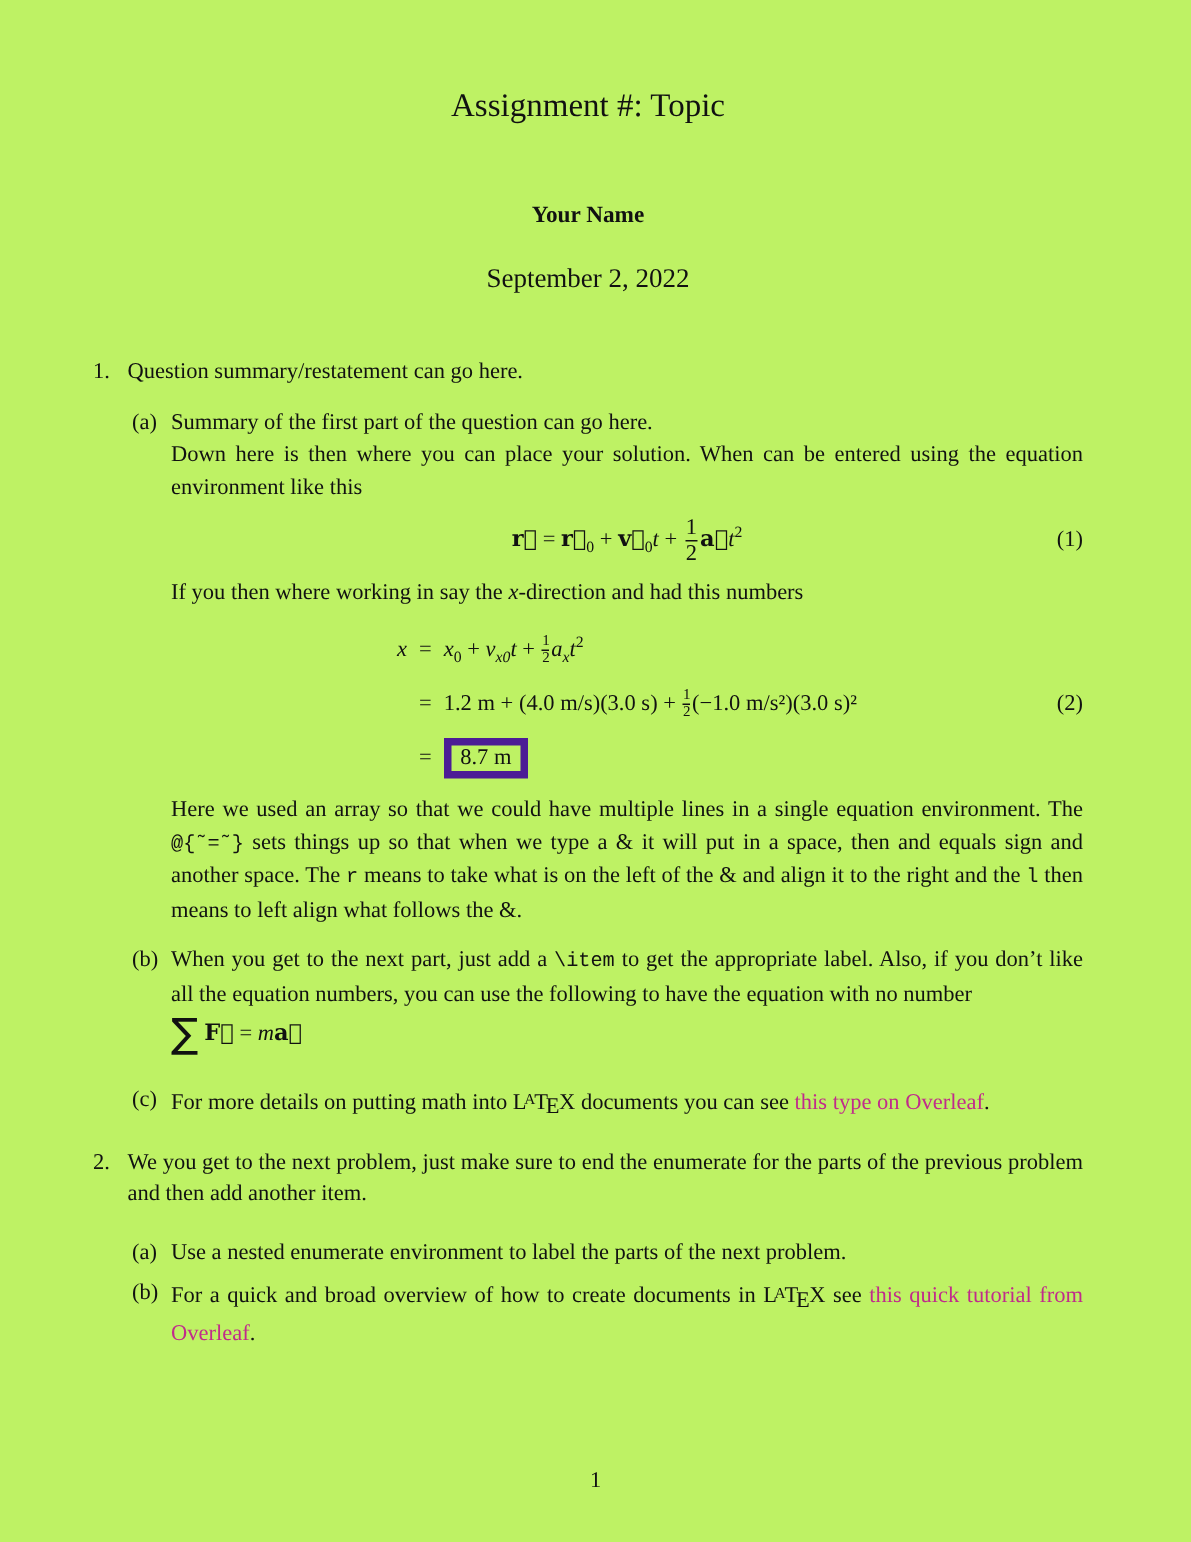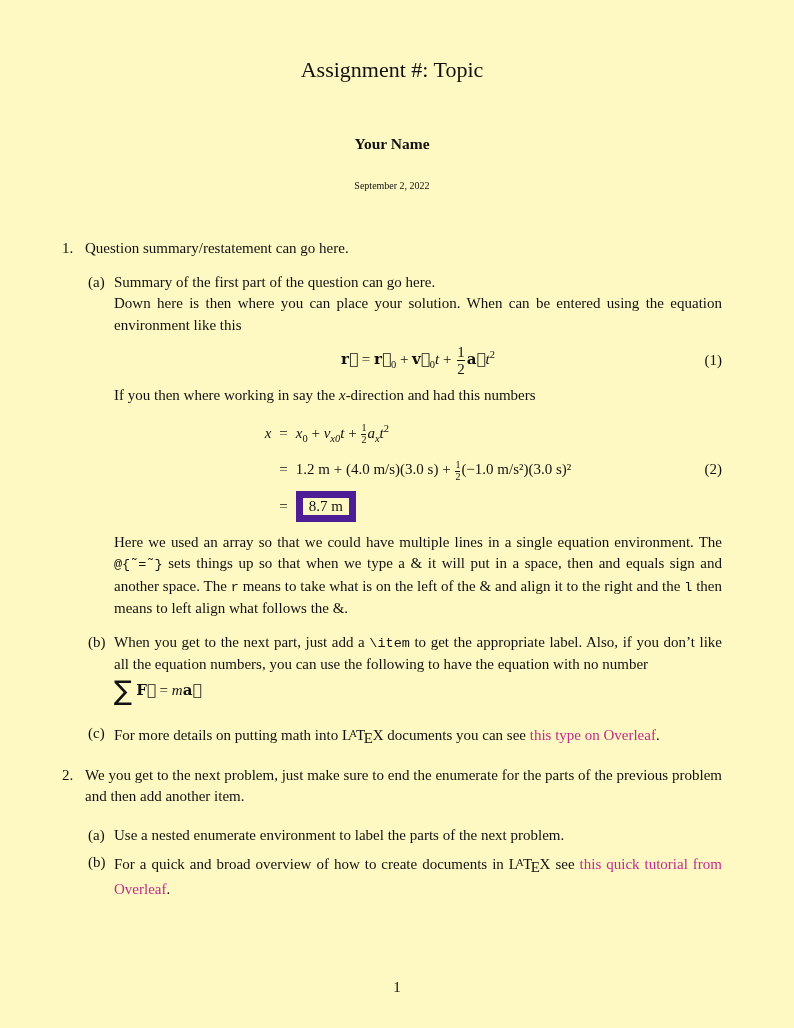--- a/index.html
+++ b/index.html
@@ -1,23 +1,23 @@
 <!DOCTYPE html>
 <html><head>
 <meta charset="utf-8">
 <style>
   html,body{margin:0;padding:0;background:#ffffff;}
   .page{
-    width:794px;height:1028px;background:#fef9c3;position:relative;
+    width:794px;height:1028px;background:#bef264;position:relative;
     font-family:"Liberation Serif",serif;font-size:15px;line-height:21.5px;color:#111;
     box-sizing:border-box;padding:56px 72px 0 62px;overflow:hidden;
   }
   .title{text-align:center;font-size:22px;line-height:28px;}
   .author{text-align:center;margin-top:49px;font-size:15.5px;font-weight:bold;}
-  .date{text-align:center;margin-top:20px;font-size:10px;}
+  .date{text-align:center;margin-top:20px;font-size:18px;}
   .enum-top{margin-top:42px;}
   .item{display:flex;margin-bottom:15px;}
   .inum{width:23px;flex:none;}
   .ibody{flex:1;min-width:0;}
   .part{display:flex;margin-top:12px;}
   .plabel{flex:none;width:26px;margin-left:3px;}
   .pbody{flex:1;min-width:0;}
   p{margin:0;text-align:justify;}
   .mono{font-family:"Liberation Mono","DejaVu Sans Mono",monospace;font-size:13.5px;}
   .it{font-style:italic;}
@@ -25,21 +25,21 @@
   sub,sup{font-size:70%;line-height:0;}
   .eqwrap{position:relative;text-align:center;margin:8px 0 8px;}
   .eqtag{position:absolute;right:0;top:50%;transform:translateY(-50%);}
   .dfrac{display:inline-flex;flex-direction:column;vertical-align:middle;text-align:center;margin:0 2px;line-height:1.08;}
   .dfrac .den{border-top:1px solid #111;}
   .sfrac{display:inline-flex;flex-direction:column;vertical-align:middle;text-align:center;margin:0 1px;line-height:1.05;font-size:10px;}
   .sfrac .den{border-top:1px solid #111;}
   .arraywrap{position:relative;text-align:center;margin:16px 0 14px;}
   .array{display:inline-grid;grid-template-columns:auto auto auto;column-gap:8px;row-gap:14px;text-align:left;}
   .acell-l{text-align:right;}
-  .boxed{border:7px solid #4c1d95;padding:0px 6px 1px 6px;}
+  .boxed{border:5px solid #4c1d95;padding:0px 6px 1px 6px;}
   .sumline{margin:4px 0 10px;}
   .sum{font-size:27px;font-family:"DejaVu Sans","DejaVu Serif",serif;vertical-align:-5px;margin-right:4px;font-style:normal;}
   .link{color:#c12b8b;text-decoration:none;cursor:pointer;}
   .lxA{font-size:68%;vertical-align:0.3em;margin-left:-0.16em;margin-right:-0.07em;}
   .lxE{vertical-align:-0.21em;margin-left:-0.1em;margin-right:-0.02em;}
   .pageno{position:absolute;bottom:30px;left:0;right:0;text-align:center;}
 </style>
 </head>
 <body>
 

